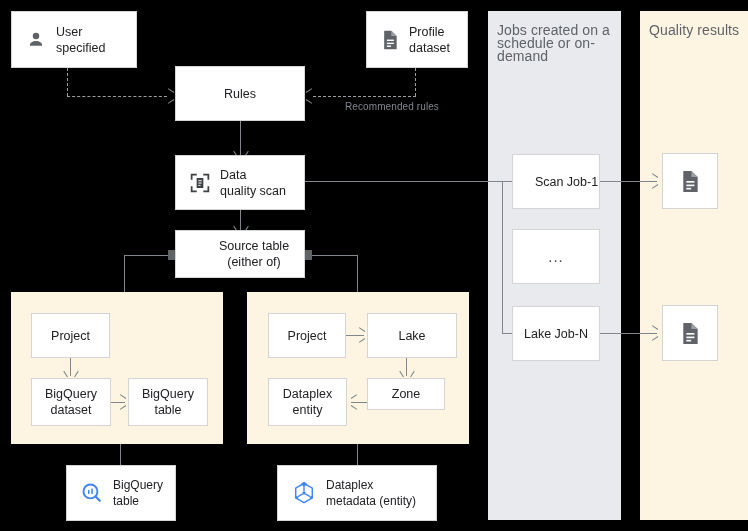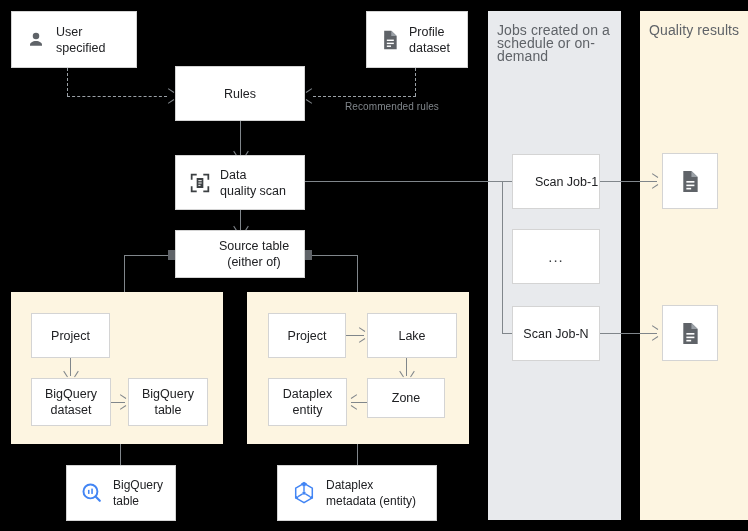--- a/index.html
+++ b/index.html
@@ -273,21 +273,21 @@
   <div class="node" style="left:268px; top:313px; width:78px; height:45px;">
     <span class="node-label">Project</span>
   </div>
   <div class="node" style="left:367px; top:313px; width:90px; height:45px;">
     <span class="node-label">Lake</span>
   </div>
   <div class="node" style="left:268px; top:378px; width:79px; height:48px;">
     <span class="node-label">Dataplex
 entity</span>
   </div>
-  <div class="node" style="left:367px; top:378px; width:78px; height:40px;">
+  <div class="node" style="left:367px; top:378px; width:78px; height:32px;">
     <span class="node-label">Zone</span>
   </div>
 
   <div class="node with-icon" style="left:66px; top:465px; width:110px; height:56px;">
     <span class="icon">
       <svg width="22" height="22" viewBox="0 0 24 24" fill="none" aria-hidden="true">
         <circle cx="10.3" cy="10.3" r="7.6" stroke="#4285f4" stroke-width="2.1"></circle>
         <rect x="7.6" y="8.6" width="1.7" height="4.4" fill="#4285f4"></rect>
         <rect x="11.2" y="7.2" width="1.7" height="5.8" fill="#4285f4"></rect>
         <path d="M15.9 15.9l4.6 4.6" stroke="#4285f4" stroke-width="2.4" stroke-linecap="round"></path>
@@ -313,21 +313,21 @@
 metadata (entity)</span>
   </div>
 
   <div class="node" style="left:512px; top:154px; width:88px; height:55px;padding-left:21px;">
     <span class="node-label">Scan Job-1</span>
   </div>
   <div class="node" style="left:512px; top:229px; width:88px; height:55px;">
     <span class="node-label ellipsis-dots">...</span>
   </div>
   <div class="node" style="left:512px; top:306px; width:88px; height:55px;">
-    <span class="node-label">Scan Job-N</span>
+    <span class="node-label">Lake Job-N</span>
   </div>
 
   <div class="node" style="left:662px; top:153px; width:56px; height:56px;">
     <span class="icon">
       <svg width="20" height="23" viewBox="0 0 20 24" fill="#5f6368" aria-hidden="true">
         <path d="M3 1h8.5L18 7.3V23H3z"></path>
         <path d="M11.5 1L18 7.3h-6.5z" fill="#9aa0a6"></path>
         <rect x="6.2" y="11.5" width="8.4" height="1.7" fill="#ffffff"></rect>
         <rect x="6.2" y="15.2" width="8.4" height="1.7" fill="#ffffff"></rect>
         <rect x="6.2" y="18.6" width="5" height="1.7" fill="#ffffff"></rect>

